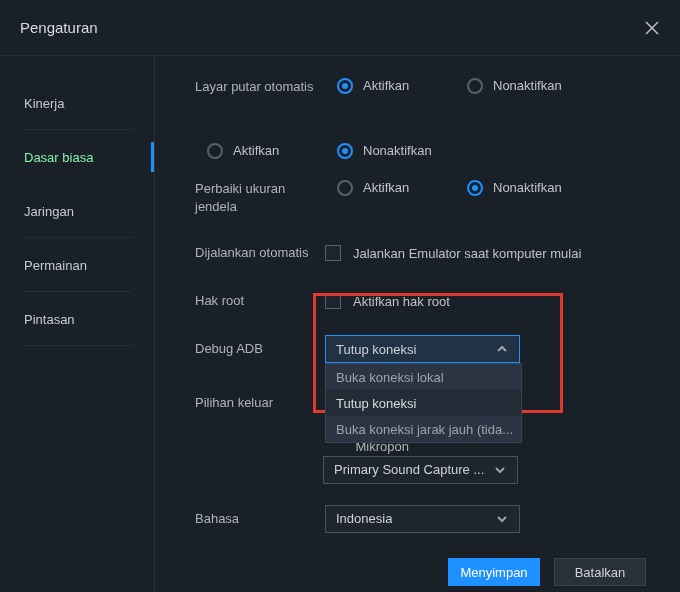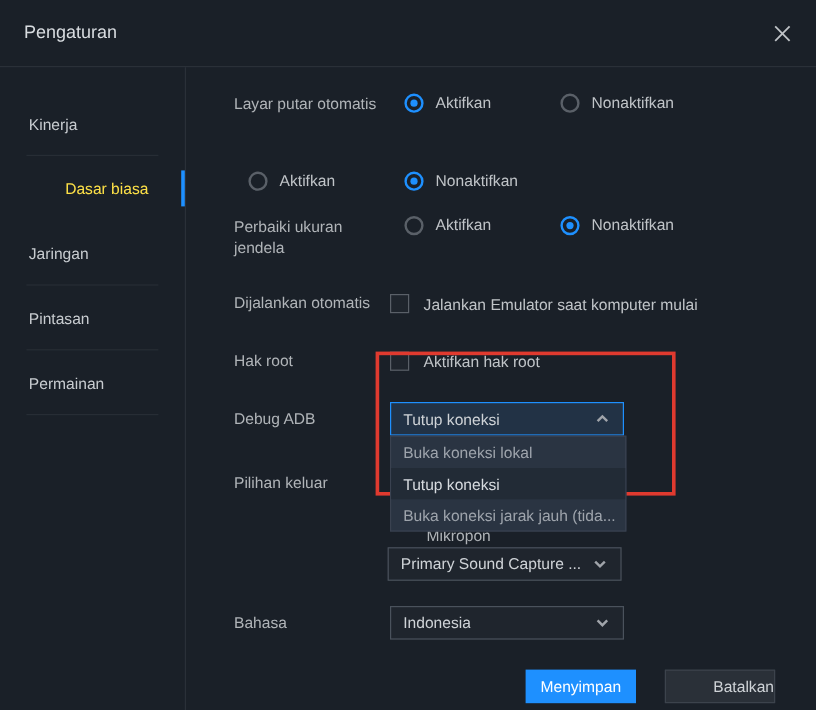--- a/index.html
+++ b/index.html
@@ -32,22 +32,21 @@
   .sidebar-item {
     height: 54px;
     padding-left: 24px;
     display: flex;
     align-items: center;
     color: #c8ccd0;
     cursor: pointer;
     position: relative;
   }
   .sidebar-item.active {
-    color: #fde047;
-    justify-content: center;
+    color: #86efac;
   }
   .sidebar-item.active::before {
     content: "";
     position: absolute;
     right: 0; top: 12px; bottom: 12px;
     width: 3px;
     background: #1e90ff;
   }
   .sidebar-item:not(.active)::after {
     content:"";
@@ -149,33 +148,33 @@
     position:absolute;
     border:3px solid #e03a2f;
     pointer-events:none;
     z-index:3;
   }
   .footer {
     position:absolute;
     right:34px;
     bottom:18px;
     display:flex;
-    gap:24px;
+    gap:14px;
   }
   .btn {
     height:28px;
     min-width:92px;
     display:flex;
     align-items:center;
     justify-content:center;
     cursor:pointer;
     font-size:13px;
   }
   .btn-primary { background:#1e90ff; color:#fff; }
-  .btn-secondary { background:#2a3038; color:#cfd3d7; border:1px solid #3c434c;justify-content:flex-end; }
+  .btn-secondary { background:#2a3038; color:#cfd3d7; border:1px solid #3c434c; }
 </style>
 </head>
 <body>
 
 <div class="titlebar">
   <div class="title">Pengaturan</div>
   <div class="close-icon">
     <svg viewBox="0 0 16 16">
         <line x1="2" y1="2" x2="14" y2="14"></line>
         <line x1="14" y1="2" x2="2" y2="14"></line>
@@ -188,24 +187,24 @@
     <div class="sidebar-item">
         <span>Kinerja</span>
       </div>
     <div class="sidebar-item active">
         <span>Dasar biasa</span>
       </div>
     <div class="sidebar-item">
         <span>Jaringan</span>
       </div>
     <div class="sidebar-item">
+        <span>Permainan</span>
+      </div>
+    <div class="sidebar-item">
         <span>Pintasan</span>
-      </div>
-    <div class="sidebar-item">
-        <span>Permainan</span>
       </div>
   </div>
 
   <div class="content">
 
     <div class="row tall">
       <div class="label">Layar putar otomatis</div>
       <div class="controls">
         <div class="radio checked">
           <span class="radio-circle"></span>

